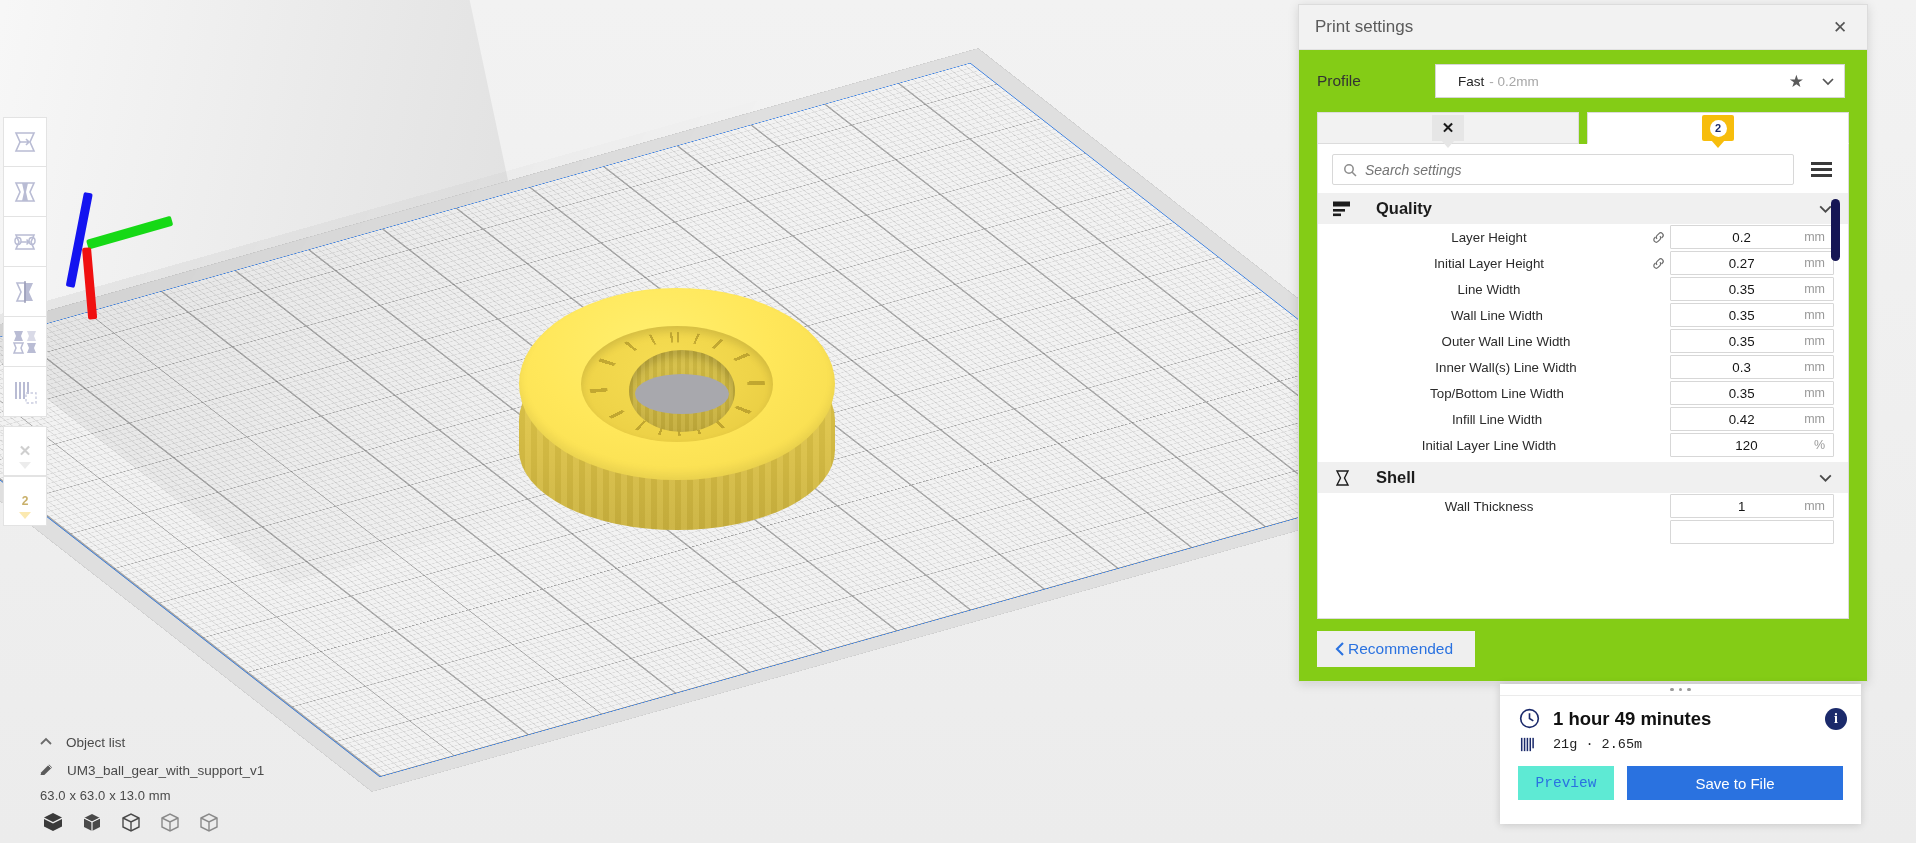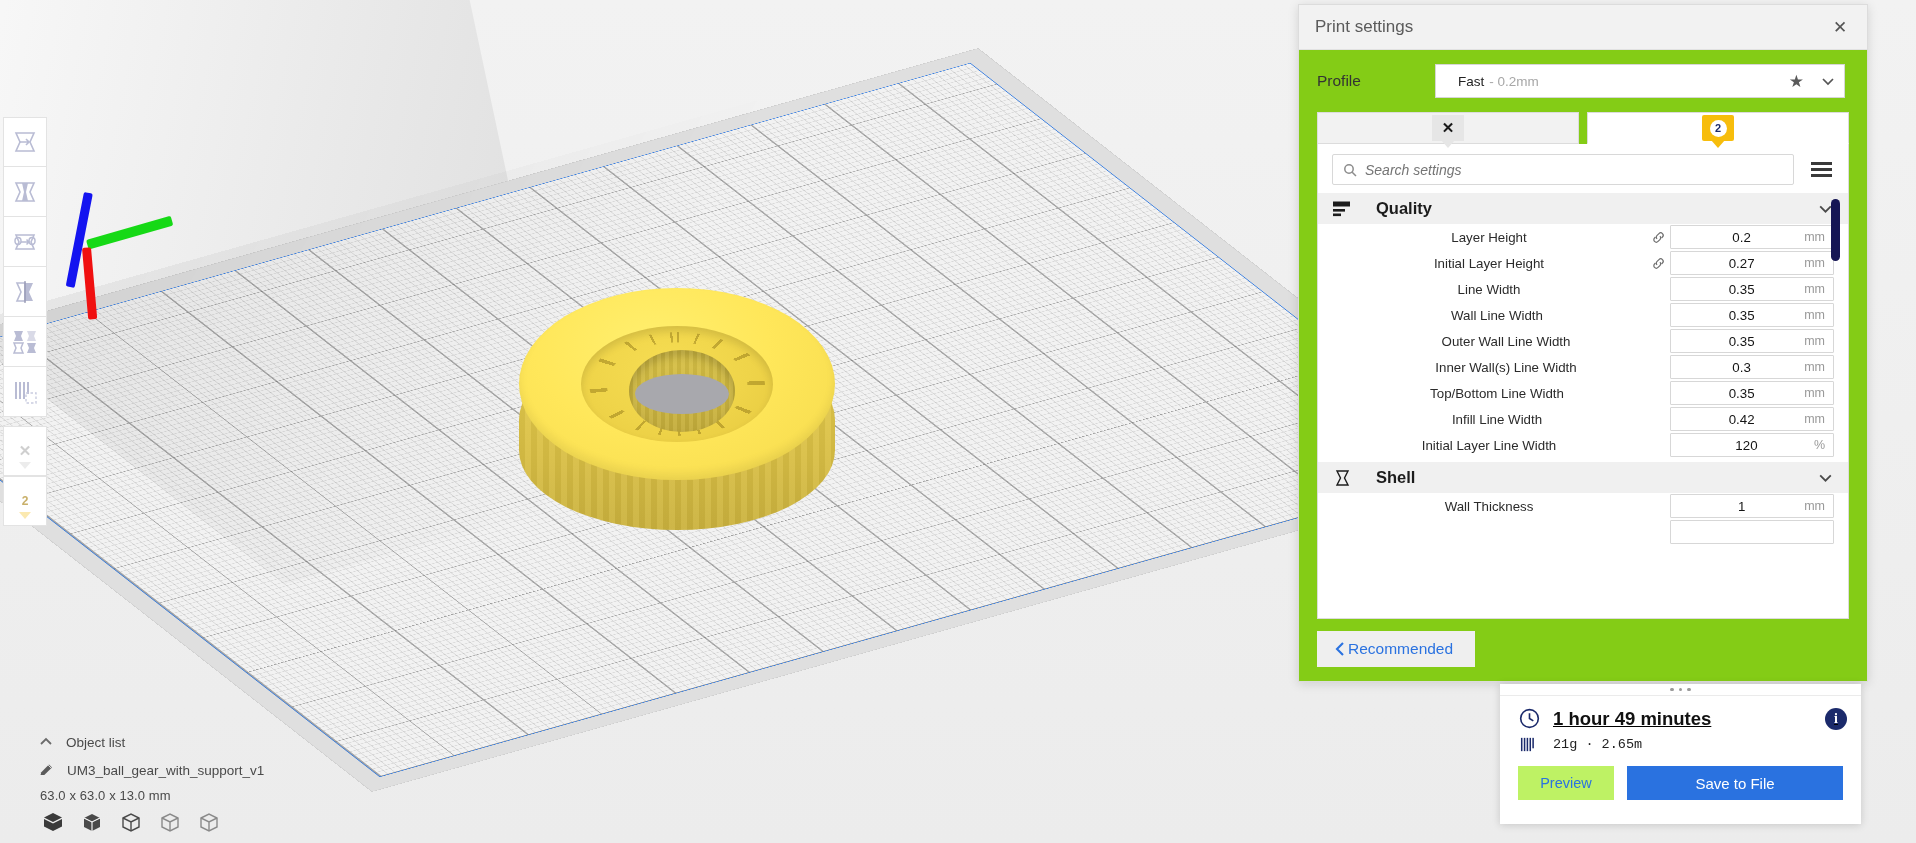--- a/index.html
+++ b/index.html
@@ -236,31 +236,31 @@
   }
 
   
   .info-card {
     position:absolute; left:1500px; top:684px; width:361px; height:140px;
     background:#fff; box-shadow:0 1px 8px rgba(0,0,0,.16);
   }
   .grip { height:12px; display:flex; align-items:center; justify-content:center; gap:5px;
           border-bottom:1px solid #ebebeb; }
   .grip i { width:3.5px;height:3.5px;border-radius:50%;background:#9a9a9a;display:block;}
-  .info-time-row { display:flex; align-items:center; padding:11px 14px 0 18px; gap:12px;text-decoration:underline; }
+  .info-time-row { display:flex; align-items:center; padding:11px 14px 0 18px; gap:12px; }
   .info-time { font-size:18.5px; font-weight:bold; color:#111; flex:1; }
   .info-i { width:22px;height:22px;border-radius:50%;background:#1b2a6b;color:#fff;
             display:flex;align-items:center;justify-content:center;font-size:14px;
             font-weight:bold;font-family:"Liberation Serif",serif; cursor:pointer;}
   .info-mat-row { display:flex; align-items:center; padding:5px 18px 0 20px; gap:14px;font-family:Liberation Mono, monospace; }
   .info-mat { font-size:13.5px; color:#222; }
   .info-btns { display:flex; gap:13px; padding:12px 18px 0 18px; }
   .btn-preview {
-    width:96px;height:34px;background:#bef264;border:none;color:#2a72e0;font-size:14.5px;
-    cursor:pointer;font-family:Liberation Sans, sans-serif;
+    width:96px;height:34px;background:#5eead4;border:none;color:#2a72e0;font-size:14.5px;
+    cursor:pointer;font-family:Liberation Mono, monospace;
   }
   .btn-save {
     flex:1;height:34px;background:#2a72e0;border:none;color:#fff;font-size:15px;
     cursor:pointer;font-family:"Liberation Sans", sans-serif;
   }
 </style>
 </head>
 <body>
 
 <div id="root">

